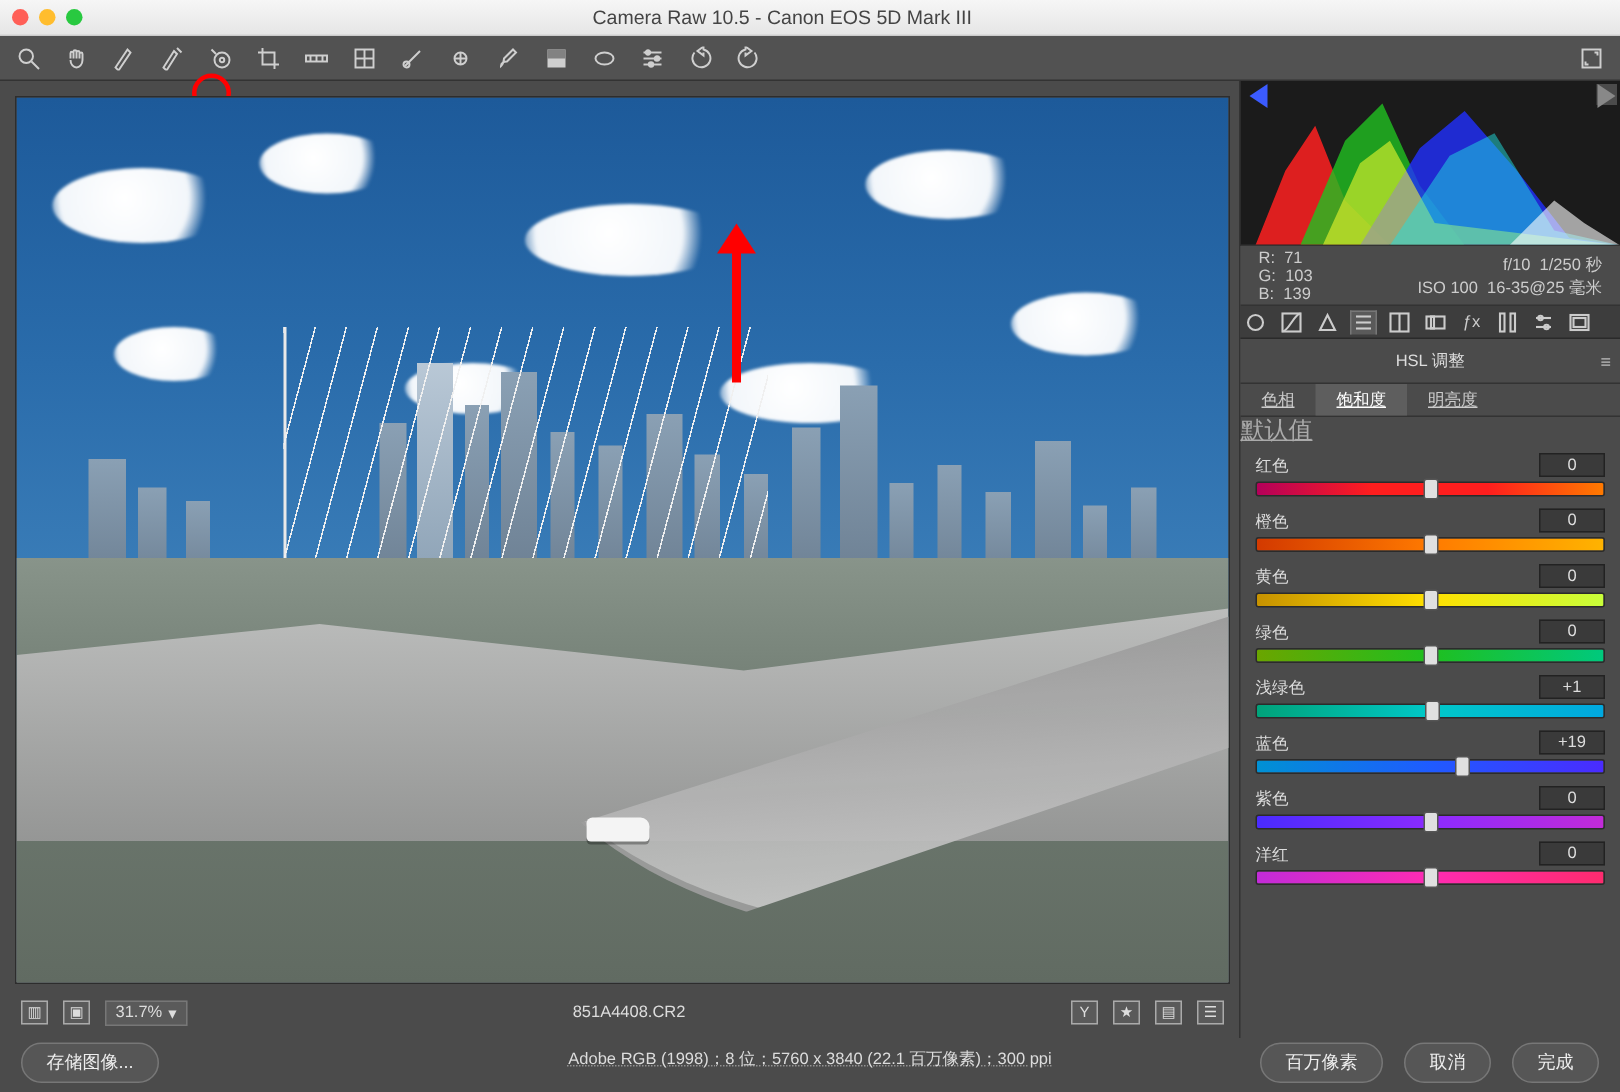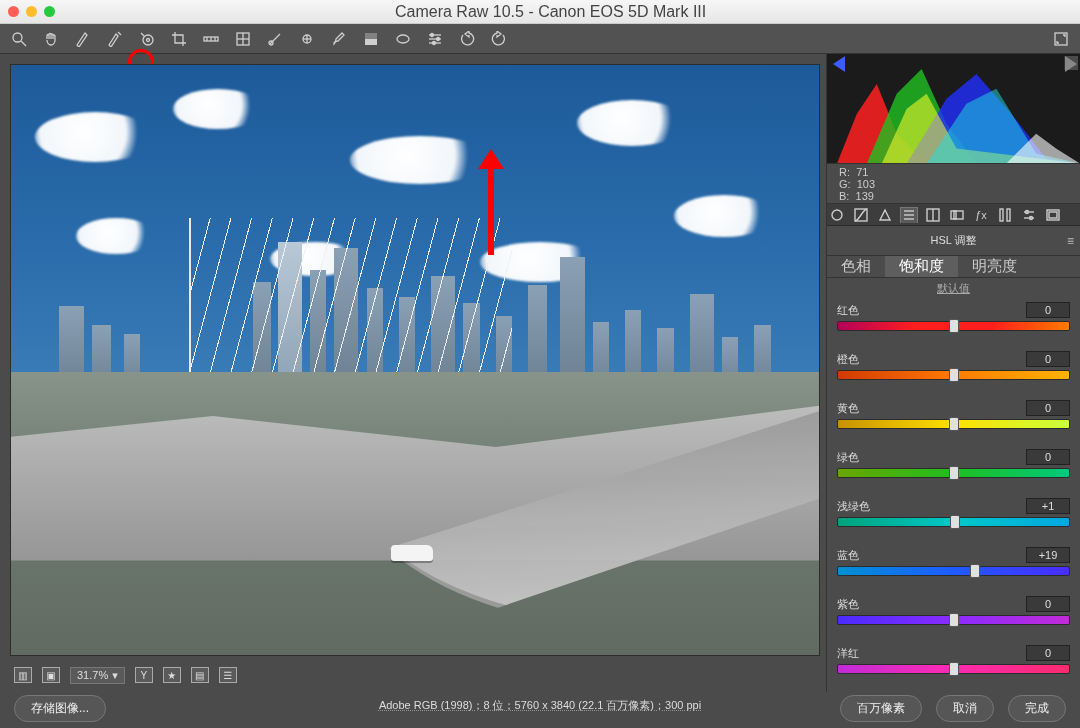--- a/index.html
+++ b/index.html
@@ -1,19 +1,19 @@
 <!DOCTYPE html>
 <html><head>
 <meta charset="utf-8">
 <style>
   * { box-sizing: border-box; margin: 0; padding: 0; font-family: -apple-system, "Helvetica Neue", Arial, sans-serif; }
   body { width: 1080px; height: 728px; background: #eeeeee; overflow: hidden; }
 
   
-  .titlebar { height: 24px; background: linear-gradient(#f6f6f6,#e6e6e6); display:flex; align-items:center; padding:0 8px; font-size:16px; color:#333; border-bottom:1px solid #ccc; }
+  .titlebar { height: 24px; background: linear-gradient(#f6f6f6,#e6e6e6); display:flex; align-items:center; padding:0 8px; font-size:13px; color:#333; border-bottom:1px solid #ccc; }
   .traffic { display:flex; gap:7px; margin-right: 340px; }
   .tl { width:11px; height:11px; border-radius:50%; }
   .tl.r{background:#ff5f57;} .tl.y{background:#ffbd2e;} .tl.g{background:#28c940;}
   .titlebar .title { font-weight:500; color:#444; }
 
   .app { position:absolute; top:24px; left:0; right:0; bottom:0; background:#4b4b4b; display:flex; flex-direction:column; }
 
   
   .toolbar { height:30px; background:#525252; display:flex; align-items:center; padding:0 10px; gap:14px; color:#ddd; border-bottom:1px solid #333; }
   .toolbar .tool { width:18px; height:18px; display:flex; align-items:center; justify-content:center; font-size:14px; cursor:pointer; opacity:.9; }
@@ -68,26 +68,26 @@
 
   .tabstrip { height:22px; background:#3d3d3d; display:flex; align-items:center; gap:6px; padding:0 1px; border-bottom:1px solid #2a2a2a; }
   .tabstrip .ptab { width:18px; height:16px; display:flex; align-items:center; justify-content:center; color:#ccc; font-size:11px; cursor:pointer; }
   .ptab svg{width:14px;height:14px;stroke:#ccc;fill:none;stroke-width:1.4;}
   .ptab.active{background:#5a5a5a;border:1px solid #777;border-bottom:none;}
 
   .panel-title { height:30px; background:#4b4b4b; color:#ddd; font-size:11px; display:flex; align-items:center; justify-content:center; position:relative; border-bottom:1px solid #333; }
   .panel-title .menu { position:absolute; right:6px; color:#bbb; font-size:12px; }
 
   .subtabs { height:22px; display:flex; background:#4b4b4b; border-bottom:1px solid #333; }
-  .subtabs .st { flex:0 0 auto; padding:0 14px; font-size:15px; color:#ccc; display:flex; align-items:center; cursor:pointer; }
+  .subtabs .st { flex:0 0 auto; padding:0 14px; font-size:11px; color:#ccc; display:flex; align-items:center; cursor:pointer;text-decoration:underline; }
   .subtabs .st.active { background:#5e5e5e; color:#fff; }
 
-  .defaults { height:20px; text-align:center; color:#aaa; font-size:11px; text-decoration:underline; line-height:20px; cursor:pointer; }
-
-  .sliders { padding:4px 10px 10px; display:flex; flex-direction:column; gap:20px; overflow:auto; }
+  .defaults { height:20px; color:#aaa; font-size:16px; text-decoration:underline; line-height:20px; cursor:pointer; }
+
+  .sliders { padding:4px 10px 10px; display:flex; flex-direction:column; gap:8px; overflow:auto; }
   .srow .top { display:flex; justify-content:space-between; align-items:center; font-size:11px; color:#ddd; }
   .valbox { width:44px; height:16px; background:#3a3a3a; border:1px solid #222; color:#ddd; font-size:11px; text-align:center; line-height:14px; }
   .track { position:relative; height:10px; margin-top:3px; border:1px solid #2b2b2b; border-radius:2px; }
   .thumb { position:absolute; top:-3px; width:10px; height:14px; background:#e0e0e0; border:1px solid #555; border-radius:2px; transform:translateX(-50%); cursor:pointer; }
   .track.reds{background:linear-gradient(90deg,#b4005a,#ff1e1e,#ff1e1e,#ff7a00);}
   .track.oranges{background:linear-gradient(90deg,#d33a00,#ff7a00,#ffb300);}
   .track.yellows{background:linear-gradient(90deg,#c79200,#ffe000,#c9ff3a);}
   .track.greens{background:linear-gradient(90deg,#6aa500,#1fbf1f,#00c97d);}
   .track.aquas{background:linear-gradient(90deg,#00a37a,#00c8c8,#00a8e0);}
   .track.blues{background:linear-gradient(90deg,#0091d4,#1f5bff,#4a2bff);}
@@ -270,20 +270,21 @@
         </div>
       </div>
 
       <div class="filmstrip">
         <span class="sq">▥</span>
         <span class="sq">▣</span>
         <span class="zoomsel">
             <span>31.7%</span>
             <span>▾</span>
           </span>
+        <span class="filename">851A4408.CR2</span>
         <span class="sq">Y</span>
         <span class="sq">★</span>
         <span class="sq">▤</span>
         <span class="sq">☰</span>
       </div>
     </div>
 
     <div class="right">
       <div class="histogram">
         <div class="clip left"></div>
@@ -297,20 +298,24 @@
           <polygon points="0,110 180,110 210,80 230,95 254,110" fill="#ffffff" opacity=".6"></polygon>
         </svg>
       </div>
 
       <div class="readout">
         <div class="rgb">
           <div><span>R:</span>&nbsp;&nbsp;<span>71</span></div>
           <div><span>G:</span>&nbsp;&nbsp;<span>103</span></div>
           <div><span>B:</span>&nbsp;&nbsp;<span>139</span></div>
         </div>
+        <div class="exif">
+          <div><span>f/10</span>&nbsp;&nbsp;<span>1/250 秒</span></div>
+          <div><span>ISO 100</span>&nbsp;&nbsp;<span>16-35@25 毫米</span></div>
+        </div>
       </div>
 
       <div class="tabstrip">
         <div class="ptab">
             <svg viewBox="0 0 14 14">
               <circle cx="7" cy="7" r="5"></circle>
             </svg>
           </div>
         <div class="ptab">
             <svg viewBox="0 0 14 14">

